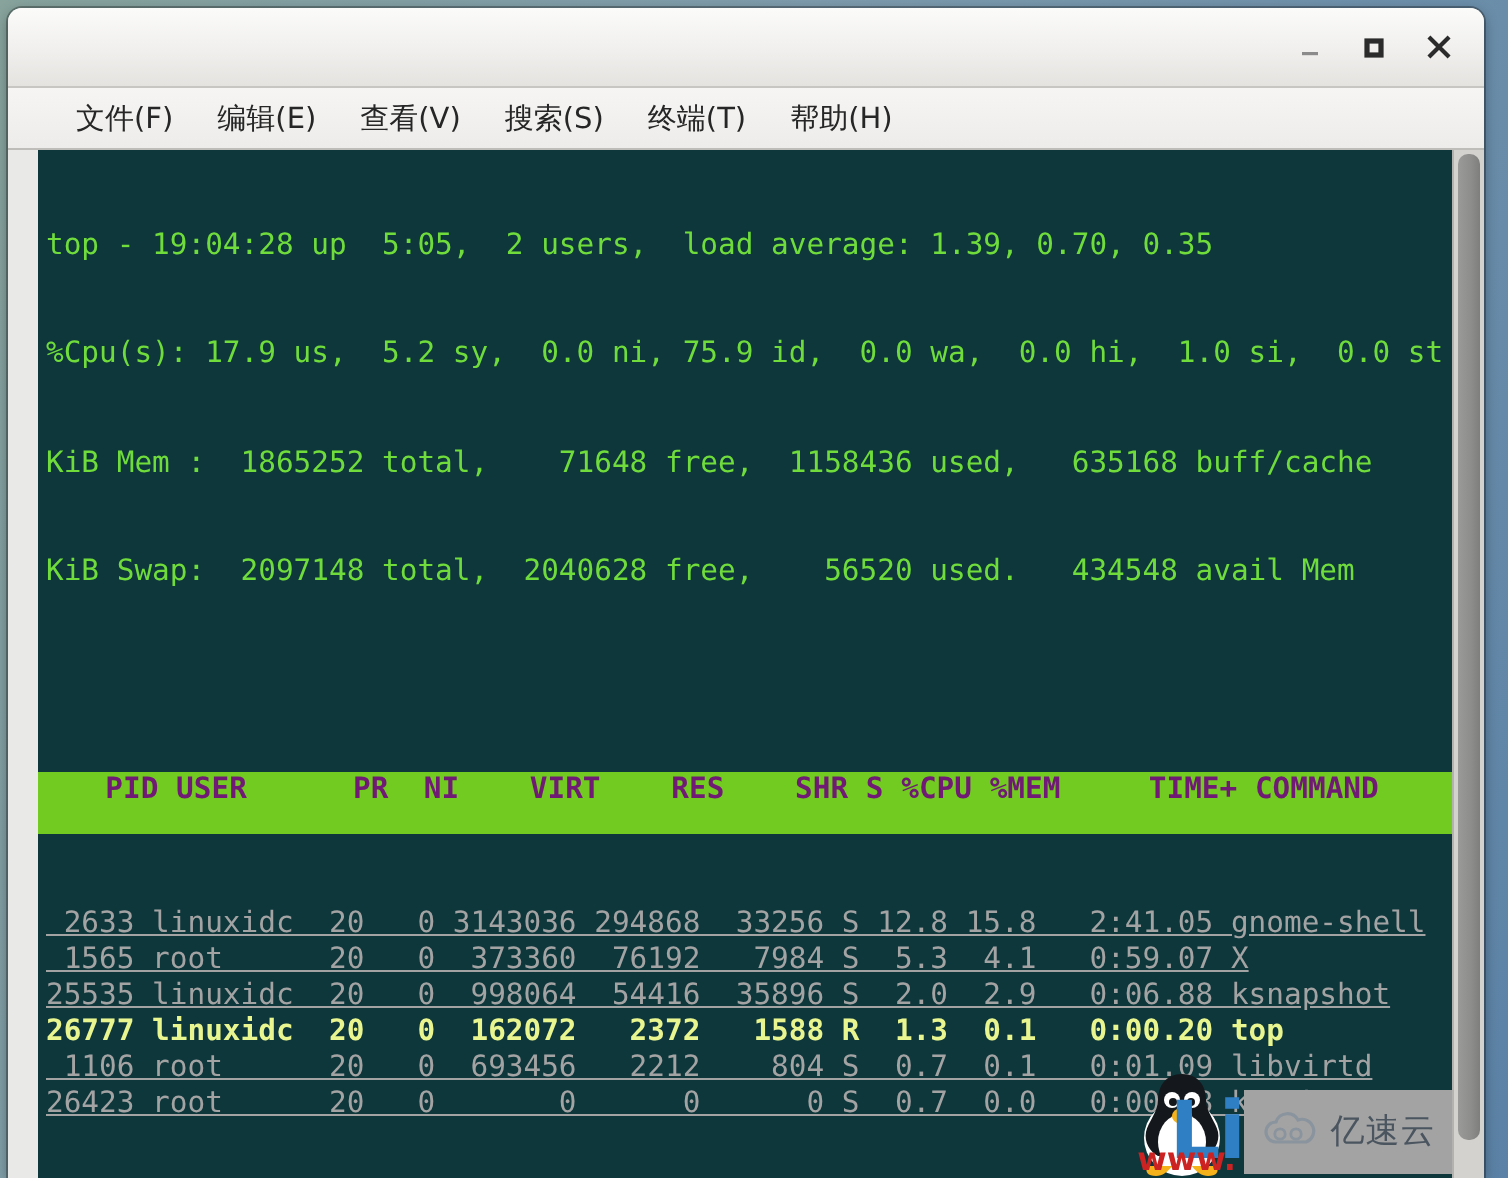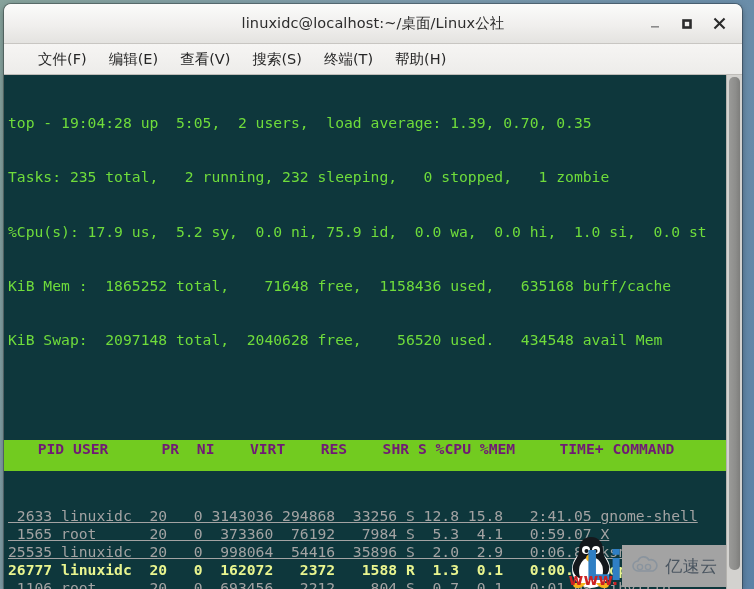--- a/index.html
+++ b/index.html
@@ -31,21 +31,21 @@
   .menubar{
     height:30px;flex:0 0 30px;
     background:linear-gradient(180deg,#f6f5f3 0%,#edecea 100%);
     border-bottom:1px solid #bfbdb9;
     display:flex;align-items:center;padding-left:25px;gap:4px;
   }
   .menuitem{
     font-size:14.5px;color:#262626;padding:3px 9px;border-radius:3px;
     white-space:nowrap;cursor:default;
   }
-  .termwrap{flex:1 1 auto;display:flex;min-height:0;background:#0d3337;}
+  .termwrap{flex:1 1 auto;display:flex;min-height:0;background:#0d3337;margin-left:15px;}
   .term{
     flex:1 1 auto;position:relative;overflow:hidden;
     background:#0e373c;
     padding:3px 0 0 4px;
     font-family:"DejaVu Sans Mono","Liberation Mono",monospace;
     font-size:14.7px;line-height:18.1px;
     white-space:pre;
     color:#5fbf3a;
   }
   .sb{
@@ -81,21 +81,20 @@
   }
 </style>
 </head>
 <body>
 
 <div class="desk"></div>
 
 <div class="window">
 
   <div class="titlebar">
-    <div class="title-text">linuxidc@localhost:~/桌面/Linux公社</div>
     <div class="winbtns">
       <div class="wbtn">
         <svg width="14" height="14" viewBox="0 0 14 14">
           <rect x="3" y="9" width="8" height="1.6" fill="#8b8b8b"></rect>
         </svg>
       </div>
       <div class="wbtn">
         <svg width="14" height="14" viewBox="0 0 14 14">
           <rect x="3.5" y="3.5" width="7" height="7" fill="none" stroke="#2b2b2b" stroke-width="2.6"></rect>
         </svg>
@@ -113,21 +112,20 @@
     <div class="menuitem">编辑(E)</div>
     <div class="menuitem">查看(V)</div>
     <div class="menuitem">搜索(S)</div>
     <div class="menuitem">终端(T)</div>
     <div class="menuitem">帮助(H)</div>
   </div>
 
   <div class="termwrap">
     <div class="term" id="term">
       <span class="ln br">top - 19:04:28 up  5:05,  2 users,  load average: 1.39, 0.70, 0.35</span>
-      <span class="ln br">Tasks: 235 total,   2 running, 232 sleeping,   0 stopped,   1 zombie</span>
       <span class="ln br">%Cpu(s): 17.9 us,  5.2 sy,  0.0 ni, 75.9 id,  0.0 wa,  0.0 hi,  1.0 si,  0.0 st</span>
       <span class="ln br">KiB Mem :  1865252 total,    71648 free,  1158436 used,   635168 buff/cache</span>
       <span class="ln br">KiB Swap:  2097148 total,  2040628 free,    56520 used.   434548 avail Mem</span>
       <span class="ln"> </span>
       <span class="hdrrow">  PID USER      PR  NI    VIRT    RES    SHR S %CPU %MEM     TIME+ COMMAND</span>
       <div id="rows"><span class="ln dim"> 2633 linuxidc  20   0 3143036 294868  33256 S 12.8 15.8   2:41.05 gnome-shell</span><span class="ln dim"> 1565 root      20   0  373360  76192   7984 S  5.3  4.1   0:59.07 X</span><span class="ln dim">25535 linuxidc  20   0  998064  54416  35896 S  2.0  2.9   0:06.88 ksnapshot</span><span class="ln bold">26777 linuxidc  20   0  162072   2372   1588 R  1.3  0.1   0:00.20 top</span><span class="ln dim"> 1106 root      20   0  693456   2212    804 S  0.7  0.1   0:01.09 libvirtd</span><span class="ln dim">26423 root      20   0       0      0      0 S  0.7  0.0   0:00.08 kworker/u2+</span></div>
 
       <div class="wm">
         <svg class="tux" width="62" height="56" viewBox="0 0 62 56">
           <ellipse cx="31" cy="36" rx="19" ry="19" fill="#ffffff"></ellipse>

